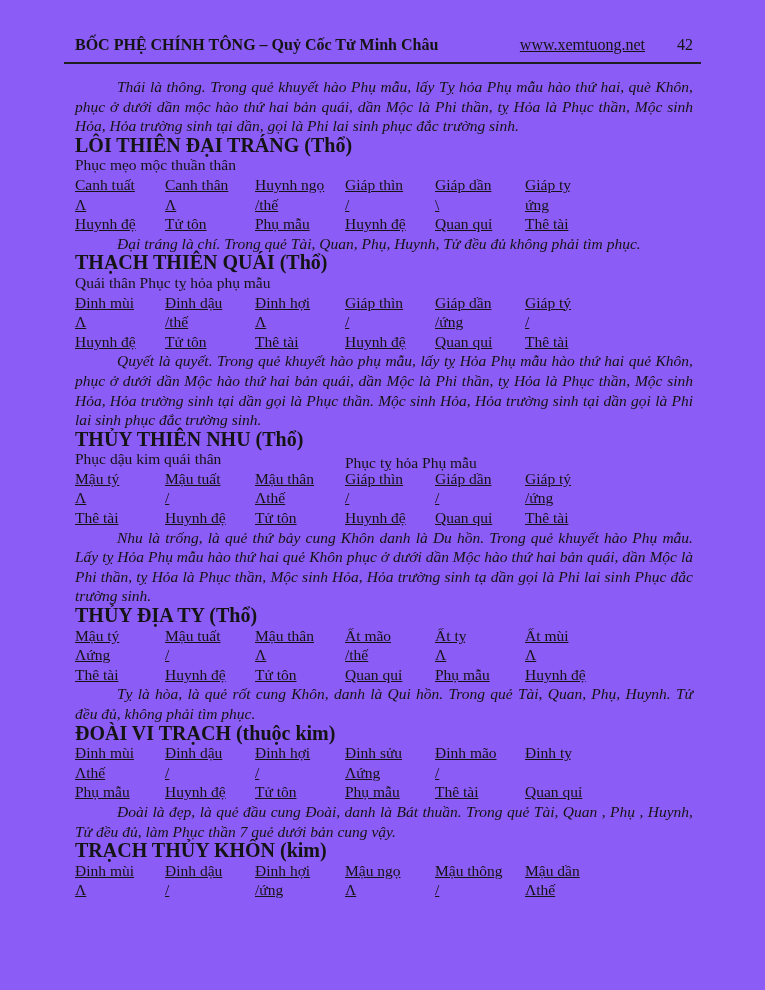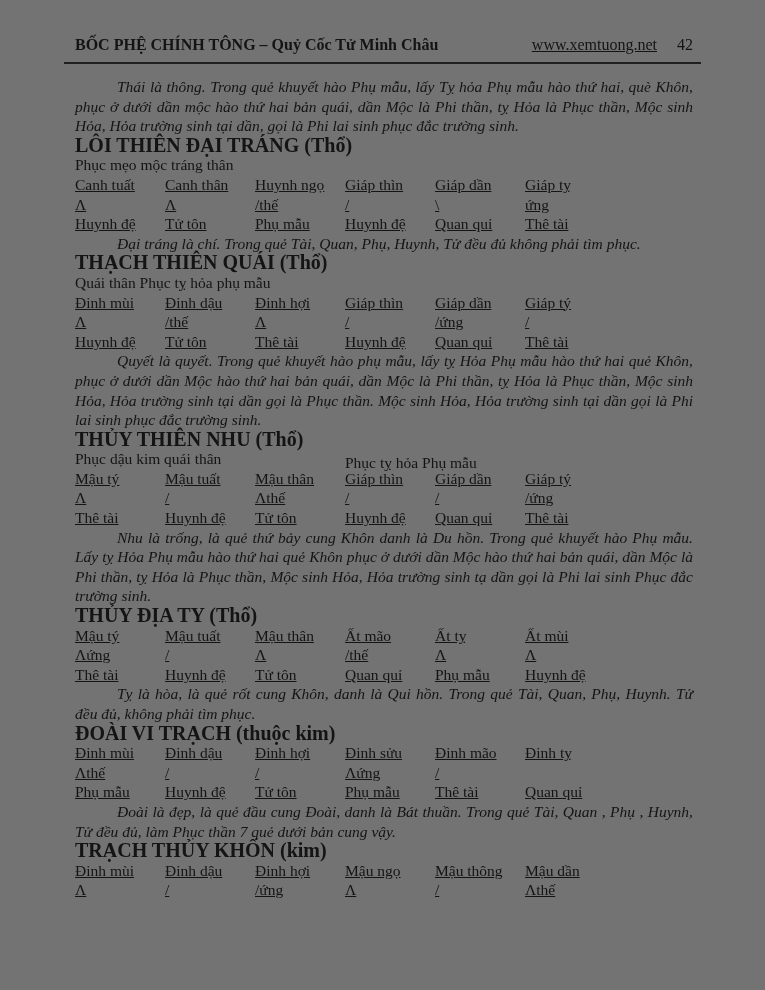--- a/index.html
+++ b/index.html
@@ -1,25 +1,25 @@
 <!DOCTYPE html>
 <html lang="vi"><head>
 <meta charset="utf-8">
 <title>Bốc Phệ Chính Tông - trang 34</title>
 <style>
   * { margin:0; padding:0; box-sizing:border-box; }
   html, body { background:#ffffff; }
   .page {
-    width:765px; height:990px; background:#737373; color:#141414;
+    width:765px; height:990px; background:#8b5cf6; color:#141414;
     font-family:"Liberation Serif", serif;
     padding:36px 72px 0 75px; overflow:hidden;
   }
   .header { display:flex; align-items:baseline; font-size:16px; white-space:nowrap; }
   .header .title { font-weight:bold; }
-  .header .url { margin-left:auto; margin-right:20px; text-decoration:underline; }
+  .header .url { margin-left:auto; margin-right:32px; text-decoration:underline; }
   .header .pageno { }
   .rule { border-top:2px solid #1f1f1f; width:calc(100% + 19px); margin:8px 0 13px -11px; }
 
   .para {
     font-style:italic; font-size:15.5px; line-height:19.6px;
     text-align:justify; text-indent:42px;
   }
   h2.hexa { font-size:20px; line-height:19.6px; font-weight:bold; font-style:normal; }
   .note-line { position:relative; font-size:15.5px; line-height:19.6px; }
   .note-line .note2 { position:absolute; left:270px; top:4px; }
@@ -36,21 +36,21 @@
     <span class="url">www.xemtuong.net</span>
     <span class="pageno">42</span>
   </div>
   <div class="rule"></div>
 
   <p class="para">Thái là thông. Trong quẻ khuyết hào Phụ mẫu, lấy Tỵ hỏa Phụ mẫu hào thứ hai, què Khôn, phục ở dưới dần mộc hào thứ hai bản quái, dần Mộc là Phi thần, tỵ Hỏa là Phục thần, Mộc sinh Hỏa, Hỏa trường sinh tại dần, gọi là Phi lai sinh phục đắc trường sinh.</p>
 
   <section>
     <h2 class="hexa">LÔI THIÊN ĐẠI TRÁNG (Thổ)</h2>
     <div class="note-line">
-      <span>Phục mẹo mộc tráng thân</span>
+      <span>Phục mẹo mộc thuần thân</span>
     </div>
     <div class="trow">
         <span class="cell">Canh tuất</span>
         <span class="cell">Canh thân</span>
         <span class="cell">Huynh ngọ</span>
         <span class="cell">Giáp thìn</span>
         <span class="cell">Giáp dần</span>
         <span class="cell">Giáp tỵ</span>
       </div>
     <div class="trow">

